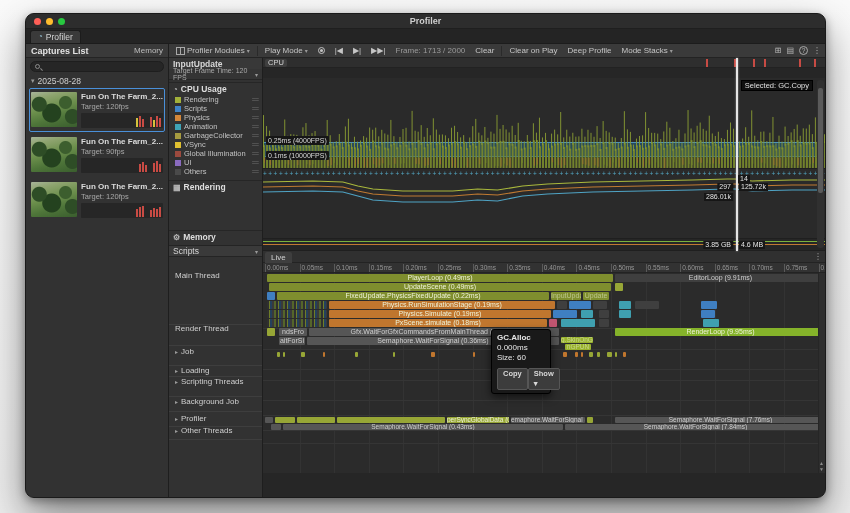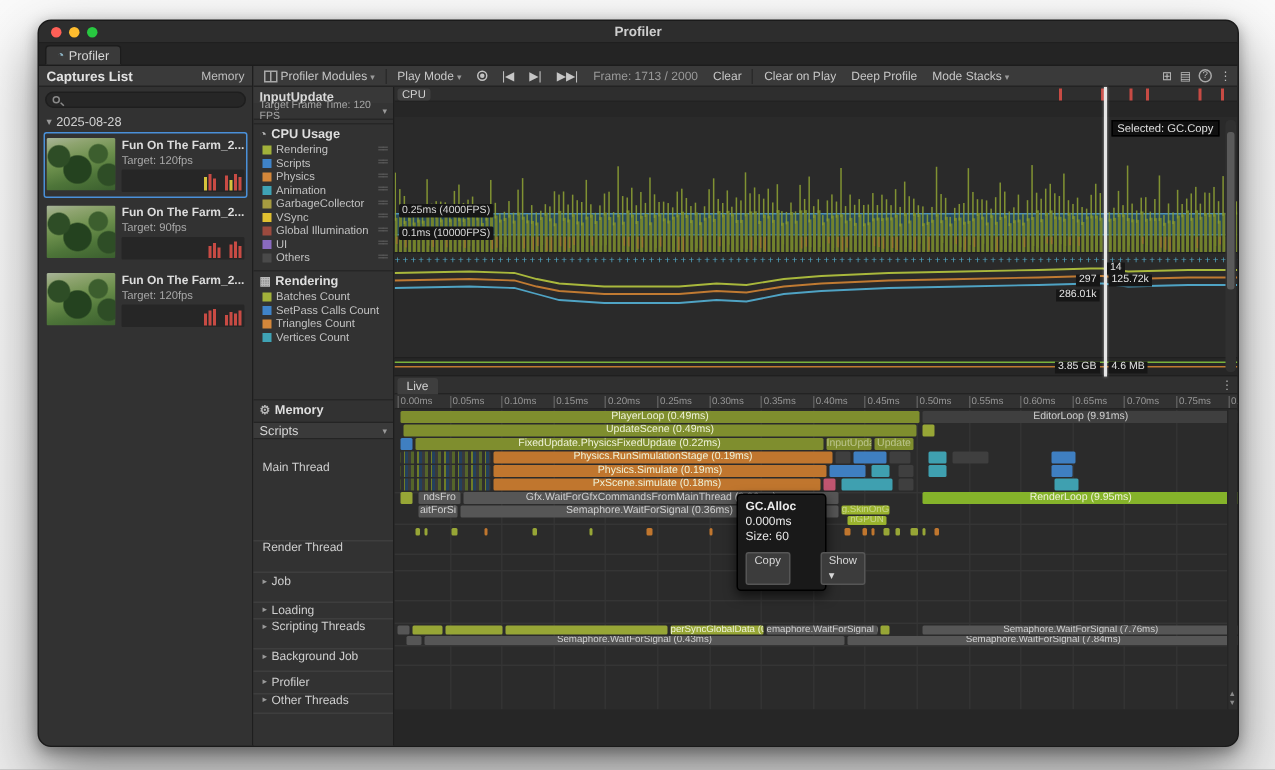--- a/index.html
+++ b/index.html
@@ -97,21 +97,21 @@
   .ruler { position:absolute; left:0; top:205px; right:0; height:10px; background:#323232; border-bottom:1px solid #232323; overflow:hidden; }
   .tick { position:absolute; top:1px; font-size:6.5px; color:#969696; border-left:1px solid #5a5a5a; padding-left:1px; height:8px; line-height:8px; white-space:nowrap; }
   .tracks { position:absolute; left:0; top:215px; right:0; height:200px; background:#2b2b2b; overflow:hidden; }
   .gridline { position:absolute; top:0; bottom:0; width:1px; background:rgba(255,255,255,.04); }
   .bar { position:absolute; overflow:hidden; white-space:nowrap; text-align:center; font-size:7px; line-height:8px; border-radius:1px; }
   .bar.small { font-size:6.5px; line-height:6px; }
   .bar.noise { background:repeating-linear-gradient(90deg,#2f2f2f 0 2px,#6f7d28 2px 3px,#24405c 3px 5px,#3a3a3a 5px 7px,#55652a 7px 9px); }
   .tl-tooltip { position:absolute; background:#191919; border:1px solid #000; border-radius:3px; box-shadow:0 3px 8px rgba(0,0,0,.6);
                 z-index:9; padding:3px 5px; color:#e8e8e8; font-size:8px; line-height:10px; }
   .tt-title { font-weight:bold; }
-  .tt-btns { display:flex; gap:20px; margin-top:5px; }
+  .tt-btns { display:flex; gap:0; margin-top:5px;font-weight:bold; }
   .tt-btn { background:#3c3c3c; border:1px solid #565656; border-radius:2px; padding:0 5px; font-size:7.5px; line-height:10px; color:#d8d8d8; }
   .tl-vscroll { position:absolute; right:0; top:0; bottom:0; width:7px; background:#2e2e2e; border-left:1px solid #262626; z-index:8; }
   .tl-arrow { position:absolute; right:1px; font-size:5px; color:#8a8a8a; }
 </style>
 </head>
 <body>
 
 <div class="page">
   <div class="window">
 
@@ -290,38 +290,20 @@
                 <div class="leg-item">
                   <span class="leg-chip" style="background: rgb(74, 74, 74);"></span>
                   <span class="leg-label">Others</span>
                   <span class="leg-handle">==</span>
                 </div>
               </div>
             <div class="sec-head" style="margin-top:4px;">
               <span class="sec-ic">▦</span>
               <span>Rendering</span>
             </div>
-            <div id="rendering-legend">
-                <div class="leg-item">
-                  <span class="leg-chip" style="background: rgb(162, 177, 58);"></span>
-                  <span class="leg-label">Batches Count</span>
-                </div>
-                <div class="leg-item">
-                  <span class="leg-chip" style="background: rgb(63, 131, 200);"></span>
-                  <span class="leg-label">SetPass Calls Count</span>
-                </div>
-                <div class="leg-item">
-                  <span class="leg-chip" style="background: rgb(212, 135, 58);"></span>
-                  <span class="leg-label">Triangles Count</span>
-                </div>
-                <div class="leg-item">
-                  <span class="leg-chip" style="background: rgb(63, 163, 181);"></span>
-                  <span class="leg-label">Vertices Count</span>
-                </div>
-              </div>
             <div class="sec-head" style="margin-top:37px;">
               <span class="sec-ic">⚙</span>
               <span>Memory</span>
             </div>
             <div class="timeline-dd" style="margin-top:2px;">
               <span>Scripts</span>
                 <span class="caret">▾</span>
             </div>
             <div style="height:10px;background:#323232;"></div>
             <div class="threadcol" id="thread-labels">

